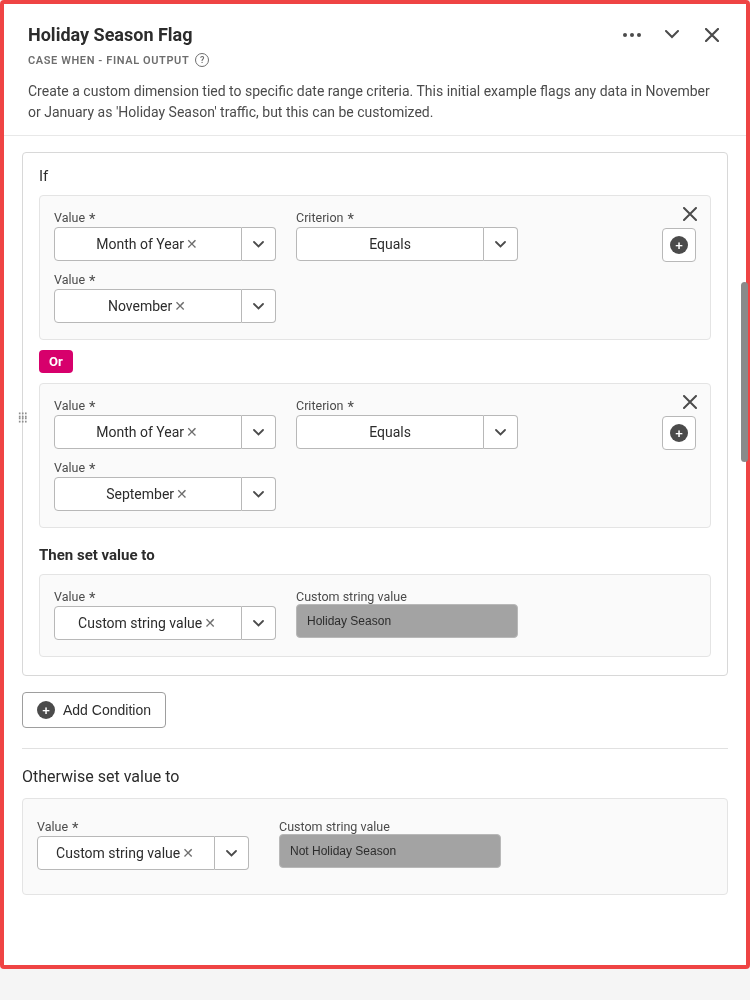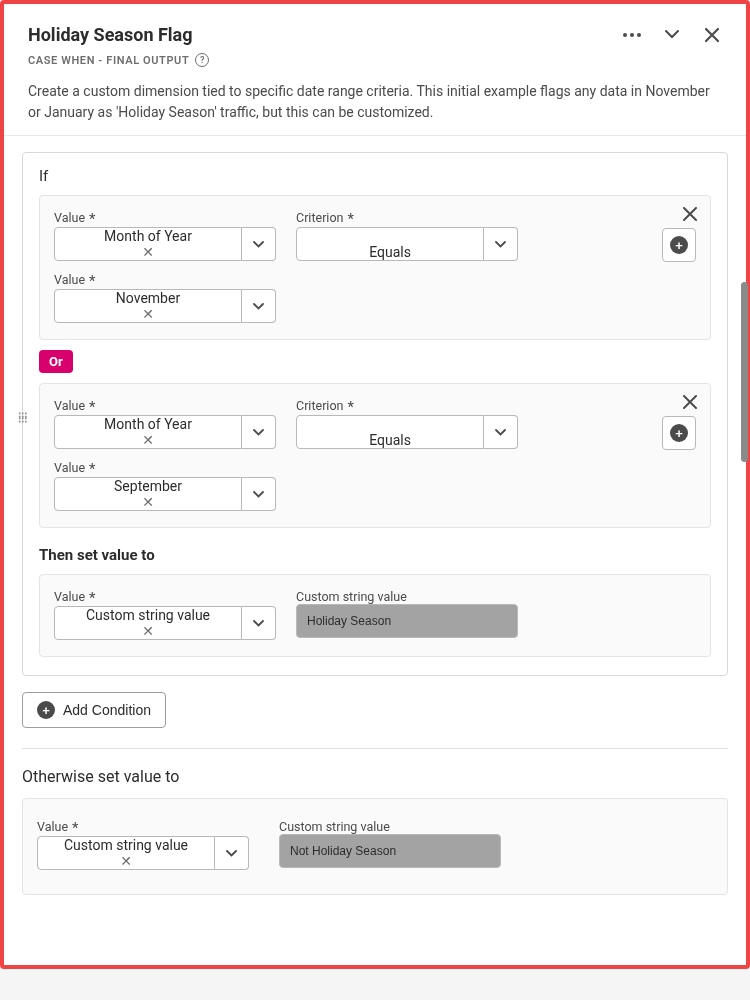--- a/index.html
+++ b/index.html
@@ -17,21 +17,21 @@
 .body { padding: 16px 18px 24px 18px; }
 .if-block { border: 1px solid #d8d8d8; border-radius: 4px; padding: 14px 16px 18px 16px; }
 .section-heading { font-size: 15px; font-weight: 400; margin-bottom: 10px; }
 .condition-card { background: #fafafa; border: 1px solid #e4e4e4; border-radius: 4px; padding: 14px 14px 16px 14px; position: relative; }
 .card-close { position: absolute; top: 8px; right: 10px; }
 .field-row { display: flex; gap: 20px; align-items: flex-start; }
 .field { display: flex; flex-direction: column; }
 .field-label { font-size: 12.5px; color: #4b4b4b; display: flex; align-items: center; gap: 4px; }
 .asterisk { font-size: 15px; line-height: 0.6; position: relative; top: 2px; }
 .combo { display: flex; margin-top: 2px; }
-.combo-input { height: 34px; border: 1px solid #b8b8b8; border-radius: 4px 0 0 4px; padding: 0 10px; background: #fff; font-size: 14px; color: #2c2c2c; width: 188px; display: flex; align-items: center; justify-content: flex-end; flex-direction: column; }
+.combo-input { height: 34px; border: 1px solid #b8b8b8; border-radius: 4px 0 0 4px; padding: 0 10px; background: #fff; font-size: 14px; color: #2c2c2c; width: 188px; display: flex; align-items: center; justify-content: center; }
 .combo-clear { color: #6e6e6e; font-size: 14px; cursor: pointer; padding: 0 2px; }
 .combo-caret { width: 34px; height: 34px; border: 1px solid #b8b8b8; border-left: none; border-radius: 0 4px 4px 0; background: #fff; display: flex; align-items: center; justify-content: center; cursor: pointer; }
 .criterion-combo .combo-input { width: 188px; }
 .add-btn { width: 34px; height: 34px; border: 1px solid #b8b8b8; border-radius: 4px; background: #fff; display: inline-flex; align-items: center; justify-content: center; cursor: pointer; margin-left: auto; align-self: flex-end; margin-bottom: 0px; }
 .plus-circle { width: 18px; height: 18px; border-radius: 50%; background: #4b4b4b; color: #fff; display: inline-flex; align-items: center; justify-content: center; font-size: 13px; font-weight: 700; line-height:1; }
 .or-badge { display: inline-block; background: #d7006c; color: #fff; font-weight: 700; font-size: 13px; padding: 4px 10px; border-radius: 4px; margin: 10px 0; }
 .drag-handle { position: absolute; left: -20px; top: 28px; color: #8e8e8e; letter-spacing: -3px; line-height: 0.25; font-size: 11px; writing-mode: vertical-rl; cursor: grab; }
 .second-cond-wrapper { position: relative; }
 .then-heading { font-size: 15px; font-weight: 700; margin: 18px 0 10px 0; }
 .then-card { background: #fafafa; border: 1px solid #e4e4e4; border-radius: 4px; padding: 14px 14px 16px 14px; }

